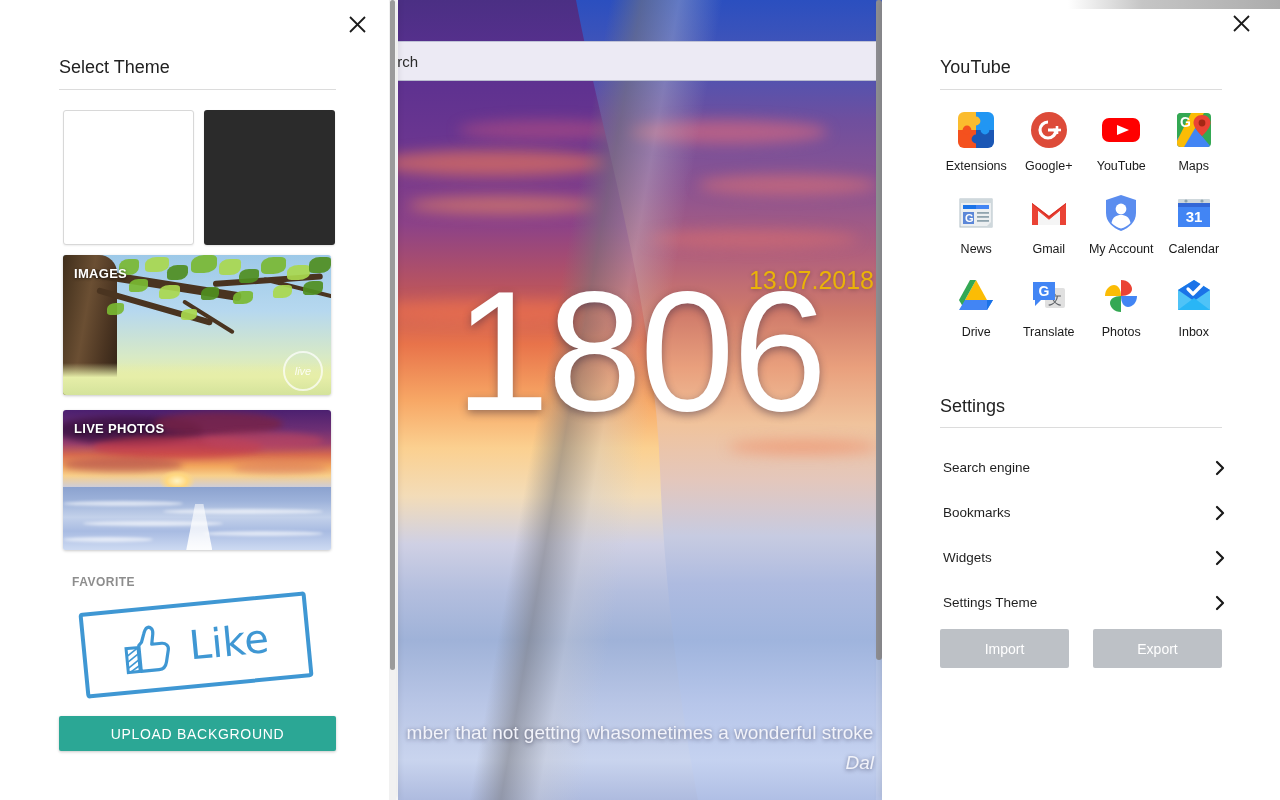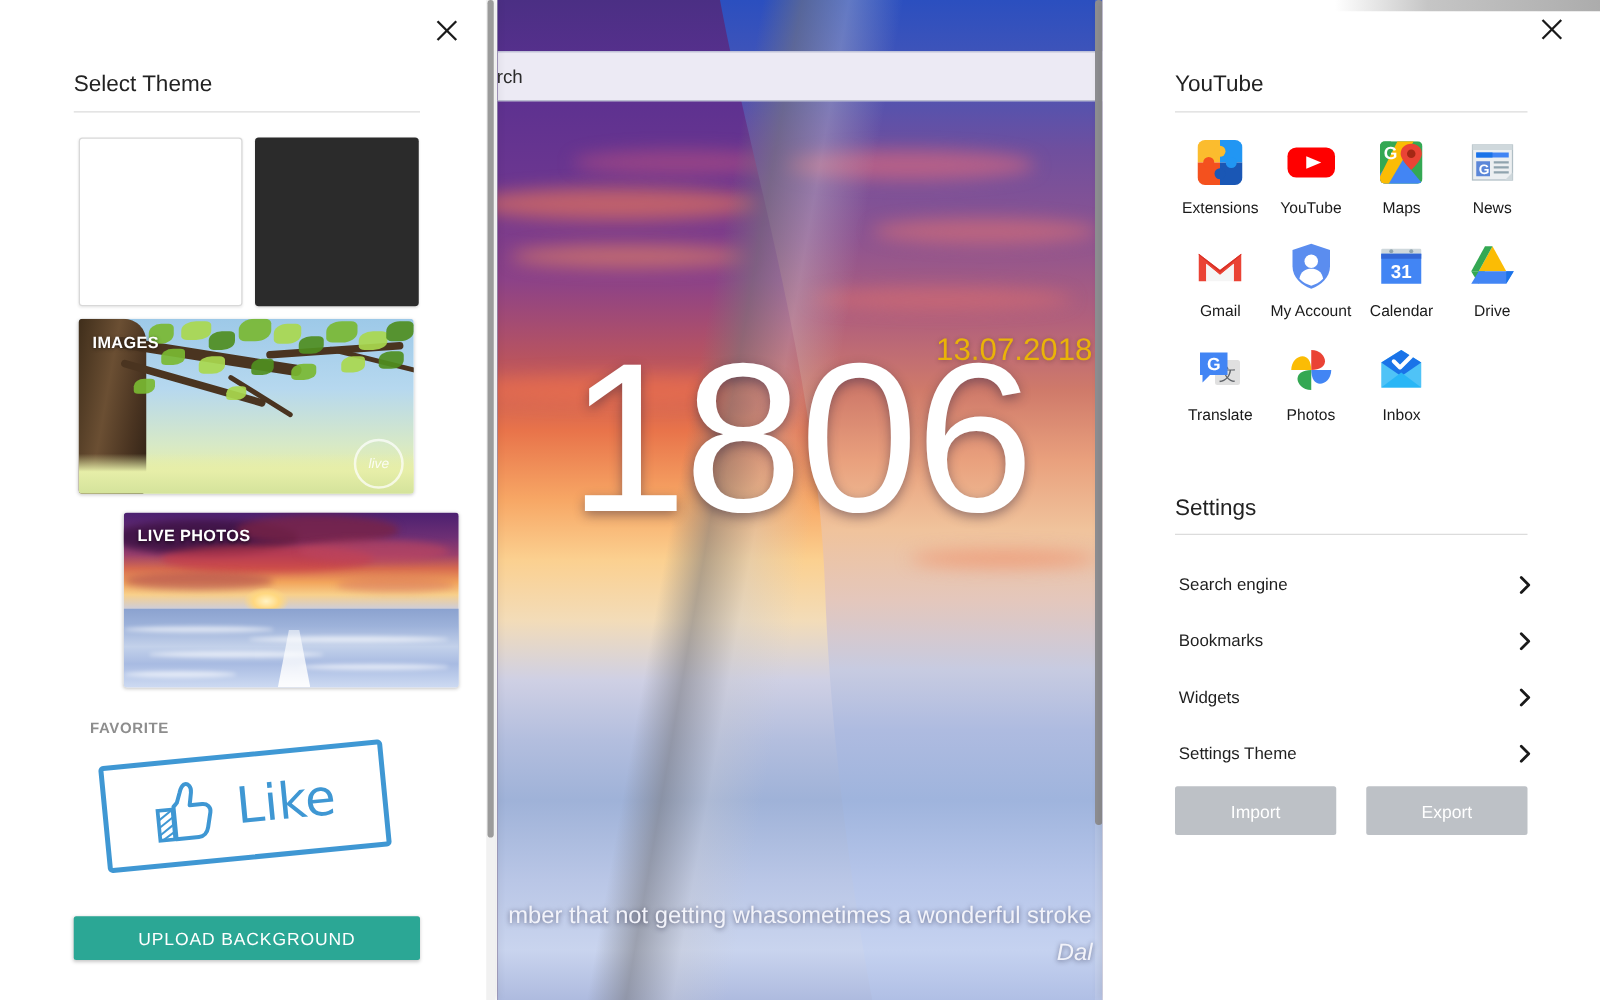--- a/index.html
+++ b/index.html
@@ -149,21 +149,21 @@
     position: absolute; left: 63px; width: 268px; height: 140px;
     border-radius: 3px; overflow: hidden; cursor: pointer;
     box-shadow: 0 1px 3px rgba(0,0,0,0.22);
   }
   .thumb-label {
     position: absolute; left: 11px; top: 11px; z-index: 3;
     color: #ffffff; font-size: 13px; font-weight: 700; letter-spacing: 0.3px;
     text-shadow: 0 1px 3px rgba(0,0,0,0.6);
   }
   .thumb-images { top: 255px; }
-  .thumb-live   { top: 410px; margin-left: 36px; }
+  .thumb-live   { top: 410px; }
 
   
   .tree-sky {
     position: absolute; inset: 0;
     background: linear-gradient(to bottom, #9dc9e8 0%, #b6d8ef 40%, #d7e9c6 72%, #e8efa8 88%, #d9e8b2 100%);
   }
   .tree-trunk {
     position: absolute; left: -4px; top: 0; width: 58px; height: 141px;
     background: linear-gradient(100deg, #3a2a18 0%, #6b4f33 45%, #4a3421 75%, #2f2115 100%);
     border-radius: 0 18px 6px 0;
@@ -233,21 +233,21 @@
   }
   .stamp-inner { display: flex; align-items: center; gap: 14px; }
   .thumb-up { width: 52px; height: 50px; }
   .stamp-text {
     font-size: 40px; color: #2f8fd0; font-weight: 400;
     font-family: "DejaVu Sans", sans-serif;
     line-height: 1;
   }
 
   .upload-btn {
-    position: absolute; left: 59px; top: 733px; width: 277px; height: 35px;
+    position: absolute; left: 59px; top: 716px; width: 277px; height: 35px;
     background: #2ba795; color: #ffffff; border: none; border-radius: 2px;
     font-size: 14px; letter-spacing: 0.7px; font-weight: 500; cursor: pointer;
     box-shadow: 0 1px 3px rgba(0,0,0,0.22);
     font-family: "Liberation Sans", sans-serif;
   }
 
   .left-scrollbar {
     position: absolute; right: 0; top: 0; width: 7px; height: 800px;
     background: #f1f1f1;
   }
@@ -464,20 +464,29 @@
             <rect x="22" y="22" width="18" height="18" fill="#1a57b5"></rect>
             <circle cx="22" cy="13" r="4.4" fill="#fbbc2e"></circle>
             <circle cx="13" cy="22" r="4.4" fill="#f4511e"></circle>
             <circle cx="31" cy="22" r="4.4" fill="#2196f3"></circle>
             <circle cx="22" cy="31" r="4.4" fill="#1a57b5"></circle>
           </g>
         </svg>
         <span class="name">Extensions</span>
       </div>
 
+      <div class="service">
+        <svg class="ico" viewBox="0 0 44 44">
+          <circle cx="22" cy="22" r="18" fill="#dd4b39"></circle>
+          <path d="M21 14 A8 8 0 1 0 29 22 L21 22" fill="none" stroke="#ffffff" stroke-width="3.2"></path>
+          <line x1="30" y1="18" x2="30" y2="26" stroke="#ffffff" stroke-width="2.6"></line>
+          <line x1="26" y1="22" x2="34" y2="22" stroke="#ffffff" stroke-width="2.6"></line>
+        </svg>
+        <span class="name">Google+</span>
+      </div>
 
       <div class="service">
         <svg class="ico" viewBox="0 0 44 44">
           <rect x="3" y="10" width="38" height="24" rx="7" fill="#ff0000"></rect>
           <polygon points="18,17 30,22 18,27" fill="#ffffff"></polygon>
         </svg>
         <span class="name">YouTube</span>
       </div>
 
       <div class="service">

